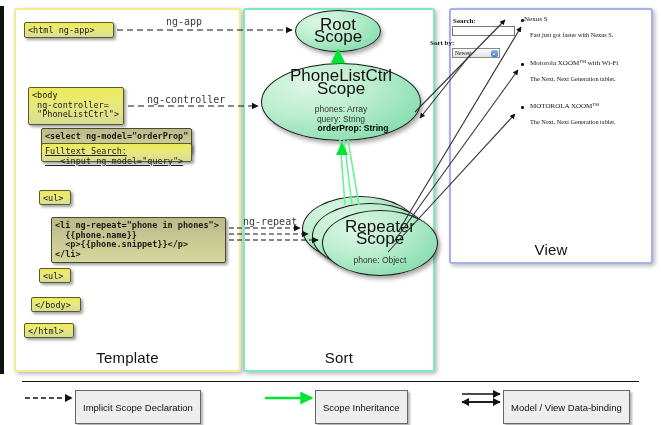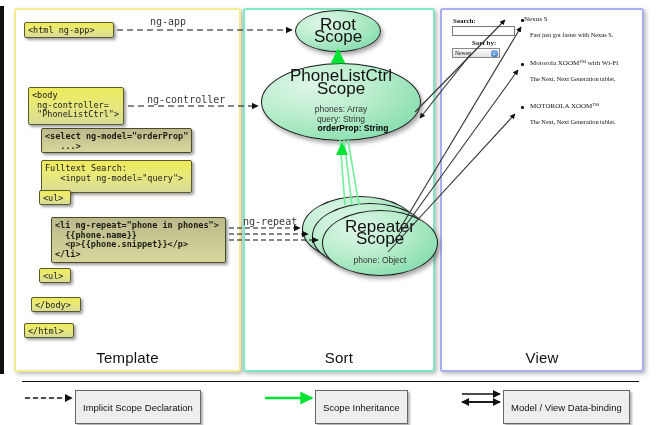--- a/index.html
+++ b/index.html
@@ -10,21 +10,21 @@
 
   
   .edgebar{position:absolute;left:0;top:6px;width:4px;height:368px;background:#111;}
 
   
   .col{position:absolute;background:#fff;box-sizing:border-box;
        border:2px solid #ccc;border-radius:3px;
        box-shadow:2px 2px 4px rgba(0,0,0,.28);}
   .col.tpl  {left:14px; top:8px;  width:227px;height:364px;border-color:#f2eb8f;}
   .col.mdl  {left:243px;top:8px;  width:192px;height:364px;border-color:#7fe8c0;}
-  .col.view {left:440px;top:8px;  width:204px;height:364px;border-color:#a8aef2;padding-left:28px;}
+  .col.view {left:449px;top:8px;  width:204px;height:256px;border-color:#a8aef2;padding-left:28px;}
 
   .colTitle{position:absolute;bottom:4px;left:0;width:100%;text-align:center;
             font-size:15px;color:#111;letter-spacing:.2px;}
 
   
   .codebox{position:absolute;box-sizing:border-box;
      border:1px solid #5a5a2a;border-radius:2px;
      background:linear-gradient(to bottom,#eeea5a 0%,#e8e97a 45%,#d9dc97 100%);
      box-shadow:2px 2px 3px rgba(0,0,0,.38);
      font-family:"DejaVu Sans Mono","Liberation Mono",monospace;
@@ -100,37 +100,37 @@
 
   <div class="codebox" style="left:24px;top:22px;width:90px;height:16px;">&lt;html ng-app&gt;</div>
 
   <div class="codebox" style="left:28px;top:87px;width:96px;height:38px;">&lt;body
  ng-controller=
  "PhoneListCtrl"&gt;</div>
 
   <div class="codebox dark" style="left:41px;top:128px;width:151px;height:25px;">&lt;select ng-model="orderProp"
    ...&gt;</div>
 
-  <div class="codebox" style="left:41px;top:160px;width:151px;height:33px;">Fulltext Search:
+  <div class="codebox" style="left:41px;top:143px;width:151px;height:19px;text-decoration:underline;">Fulltext Search:
    &lt;input ng-model="query"&gt;</div>
 
   <div class="codebox" style="left:39px;top:190px;width:32px;height:15px;">&lt;ul&gt;</div>
 
   <div class="codebox dark" style="left:51px;top:217px;width:175px;height:46px;">&lt;li ng-repeat="phone in phones"&gt;
   {{phone.name}}
   &lt;p&gt;{{phone.snippet}}&lt;/p&gt;
 &lt;/li&gt;</div>
 
   <div class="codebox" style="left:39px;top:268px;width:32px;height:15px;">&lt;ul&gt;</div>
 
   <div class="codebox" style="left:31px;top:297px;width:50px;height:15px;">&lt;/body&gt;</div>
 
   <div class="codebox" style="left:24px;top:323px;width:50px;height:15px;">&lt;/html&gt;</div>
 
-  <div class="lbl" style="left:150px;top:16px;">ng-app</div>
+  <div class="lbl" style="left:166px;top:16px;">ng-app</div>
   <div class="lbl" style="left:147px;top:94px;">ng-controller</div>
   <div class="lbl" style="left:243px;top:216px;">ng-repeat</div>
 
   <div class="ell" style="left:295px;top:10px;width:86px;height:42px;">
     <div class="ellName">
       <span>Root</span><br><span>Scope</span>
     </div>
   </div>
 
   <div class="ell" style="left:261px;top:63px;width:160px;height:78px;">
@@ -150,21 +150,21 @@
     <div class="ellName">
       <span>Repeater</span><br><span>Scope</span>
     </div>
     <div class="ellProps">
       <div>phone: Object</div>
     </div>
   </div>
 
   <div class="vLabel" style="left:453px;top:17px;">Search:</div>
   <input class="vInput" style="left: 452px; top: 26px; width: 63px; height: 10px; font-size: 6px; padding: 0px 2px;" value="">
-  <div class="vLabel" style="left:472px;top:39px;">Sort by:</div>
+  <div class="vLabel" style="left:430px;top:39px;">Sort by:</div>
   <div class="vSelect" style="left:452px;top:48px;width:48px;height:10px;">
     <span>Newest</span>
     <span class="selArrow"></span>
   </div>
 
   <div class="vBullet" style="left:521px;top:19px;"></div>
   <div class="vItem" style="left:524px;top:15px;">Nexus S</div>
   <div class="vSnip" style="left:530px;top:31px;">Fast just got faster with Nexus S.</div>
 
   <div class="vBullet" style="left:521px;top:63px;"></div>

